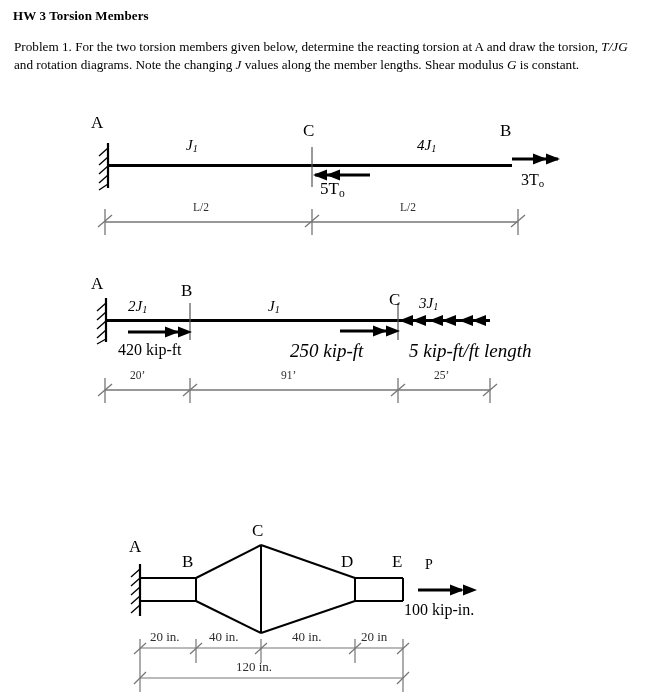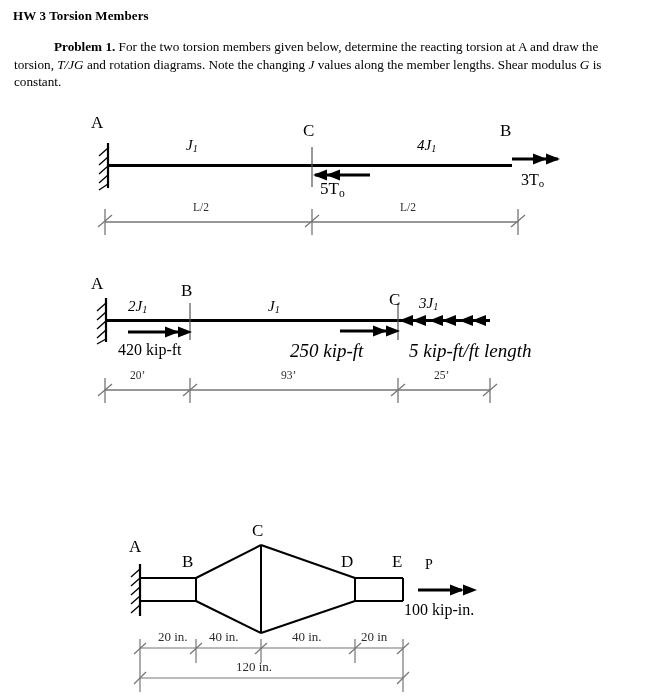--- a/index.html
+++ b/index.html
@@ -28,21 +28,21 @@
     font-size: 13px;
     font-weight: bold;
     letter-spacing: 0.1px;
   }
   .para {
     position: absolute;
     font-size: 13.2px;
     line-height: 17.5px;
     text-align: left;
   }
-  .para .lbl { font-weight: bold; margin-left: 40px; }
+  .para .lbl { font-weight: normal; }
   .para i { font-style: italic; }
   #p1-text { left: 14px; top: 38px; width: 620px; }
   #p2-text { left: 14px; top: 452px; width: 622px; }
 
   
   .fig {
     position: absolute;
   }
   .fig svg { display: block; }
   .tx {
@@ -184,21 +184,21 @@
 
     <div class="tx ital" style="left:128px; top:27px;"><span>2J</span><sub>1</sub></div>
     <div class="tx ital" style="left:268px; top:27px;"><span>J</span><sub>1</sub></div>
     <div class="tx ital" style="left:419px; top:24px;"><span>3J</span><sub>1</sub></div>
 
     <div class="tx" style="left:118px; top:70px; font-size:16px;">420 kip-ft</div>
     <div class="tx bigital" style="left:290px; top:69px;">250 kip-ft</div>
     <div class="tx bigital" style="left:409px; top:69px;">5 kip-ft/ft length</div>
 
     <div class="tx dim" style="left:130px; top:98px;">20’</div>
-    <div class="tx dim" style="left:281px; top:98px;">93’</div>
+    <div class="tx dim" style="left:281px; top:98px;">91’</div>
     <div class="tx dim" style="left:434px; top:98px;">25’</div>
   </div>
 
 
   <div class="fig" id="fig3" style="left:0px; top:520px; width:646px; height:180px;">
 
     <svg width="646" height="180" viewBox="0 0 646 180">
 
       <g>
         <line x1="140" y1="44" x2="140" y2="96" stroke="#000" stroke-width="2.2"></line>
@@ -269,20 +269,20 @@
 
     <div class="tx pt" style="left:129px; top:18px;"><span>A</span></div>
     <div class="tx pt" style="left:182px; top:33px;"><span>B</span></div>
     <div class="tx pt" style="left:252px; top:2px;"><span>C</span></div>
     <div class="tx pt" style="left:341px; top:33px;"><span>D</span></div>
     <div class="tx pt" style="left:392px; top:33px;"><span>E</span></div>
 
     <div class="tx" style="left:425px; top:38px; font-size:14px;">P</div>
     <div class="tx" style="left:404px; top:82px; font-size:16px;">100 kip-in.</div>
 
-    <div class="tx dim" style="left:158px; top:110px; font-size:13px;">20 in.</div>
+    <div class="tx dim" style="left:150px; top:110px; font-size:13px;">20 in.</div>
     <div class="tx dim" style="left:209px; top:110px; font-size:13px;">40 in.</div>
     <div class="tx dim" style="left:292px; top:110px; font-size:13px;">40 in.</div>
     <div class="tx dim" style="left:361px; top:110px; font-size:13px;">20 in</div>
     <div class="tx dim" style="left:236px; top:140px; font-size:13px;">120 in.</div>
   </div>
 
 </div>
 
 </body></html>

